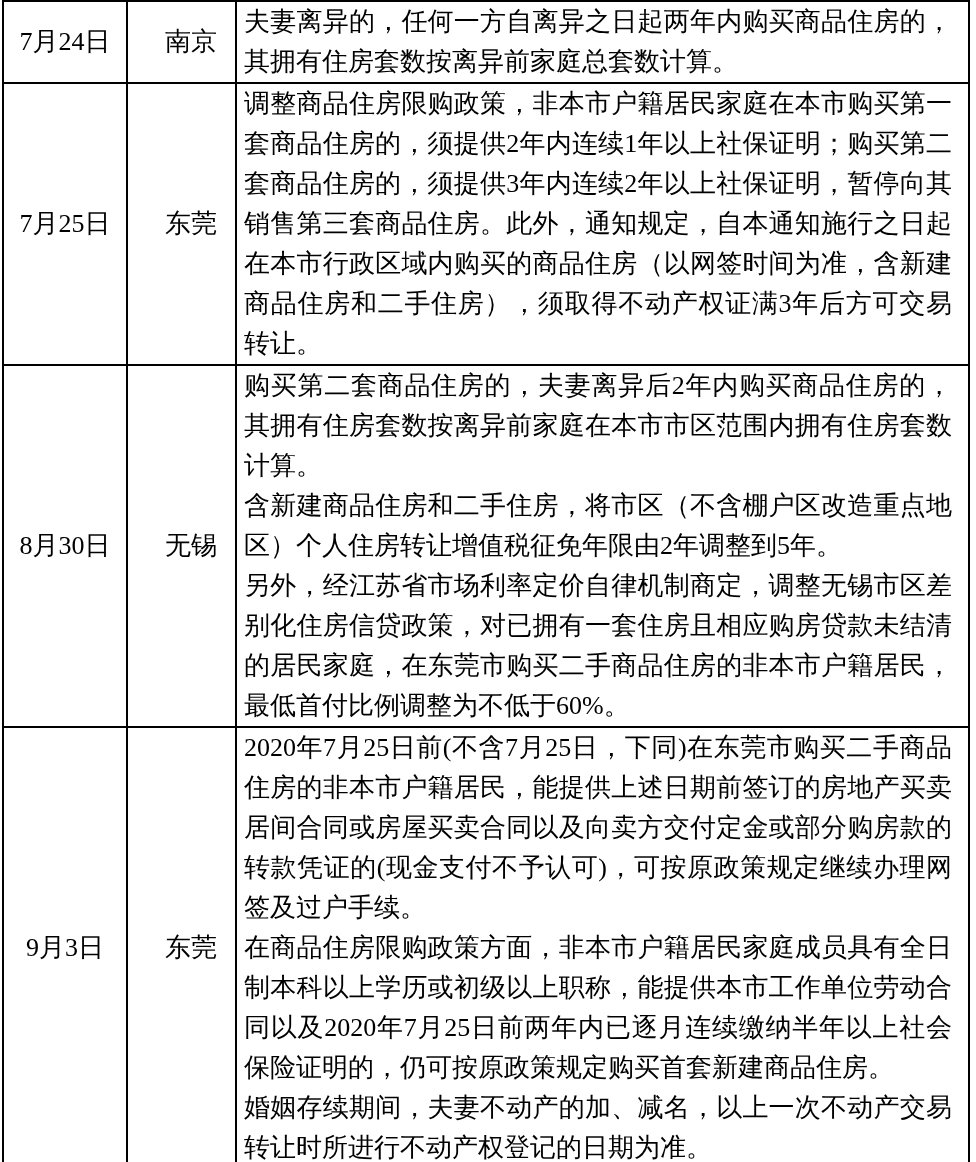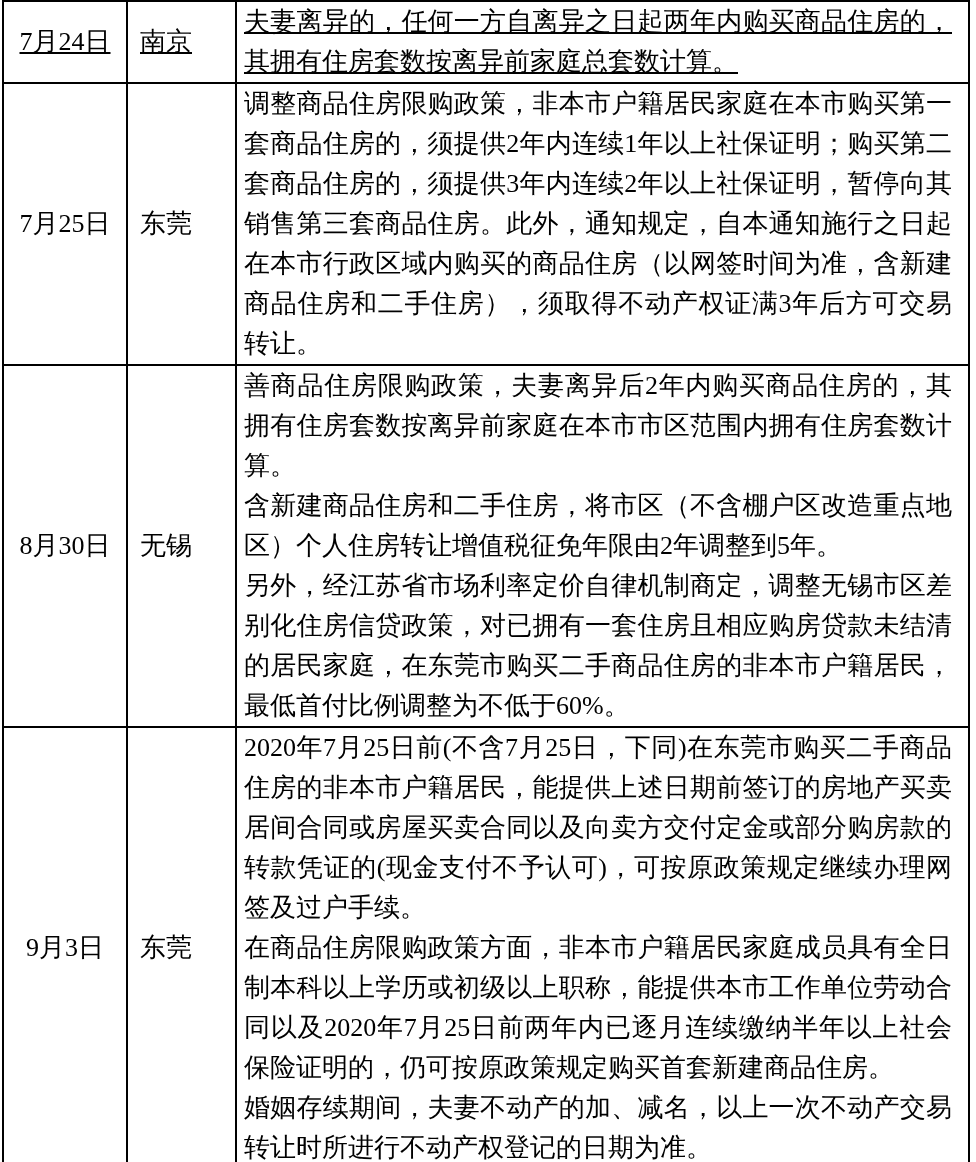--- a/index.html
+++ b/index.html
@@ -33,22 +33,22 @@
     vertical-align:middle;
     overflow:hidden;
   }
   td.date-cell{
     width:124px;
     text-align:center;
     padding:0 2px;
   }
   td.city-cell{
     width:109px;
-    text-align:left;
-    padding:0 12px;
+    text-align:right;
+    padding:0 18px;
   }
   td.policy-cell{
     padding:0 16px 0 7px;
     text-align:justify;
     text-justify:inter-ideograph;
     border-radius:17px;
   }
   p.policy-paragraph{
     margin:0;
     padding:0;
@@ -57,21 +57,21 @@
 </head>
 <body>
 
 <table class="policy-table">
   <colgroup>
     <col style="width:124px">
     <col style="width:109px">
     <col>
   </colgroup>
   <tbody id="table-body">
-      <tr class="policy-row" style="height: 78px; text-decoration: underline;">
+      <tr class="policy-row" style="height: 78px;">
     <td class="date-cell">
       <span>7月24日</span>
     </td>
     <td class="city-cell">
       <span>南京</span>
     </td>
     <td class="policy-cell">
           <p class="policy-paragraph">夫妻离异的，任何一方自离异之日起两年内购买商品住房的，其拥有住房套数按离异前家庭总套数计算。</p>
         </td>
   </tr>
@@ -87,21 +87,21 @@
         </td>
   </tr>
       <tr class="policy-row" style="height: 362px;">
     <td class="date-cell">
       <span>8月30日</span>
     </td>
     <td class="city-cell">
       <span>无锡</span>
     </td>
     <td class="policy-cell">
-          <p class="policy-paragraph">善商品住房限购政策，夫妻离异后2年内购买商品住房的，其拥有住房套数按离异前家庭在本市市区范围内拥有住房套数计算。</p>
+          <p class="policy-paragraph">购买第二套商品住房的，夫妻离异后2年内购买商品住房的，其拥有住房套数按离异前家庭在本市市区范围内拥有住房套数计算。</p>
           <p class="policy-paragraph">含新建商品住房和二手住房，将市区（不含棚户区改造重点地区）个人住房转让增值税征免年限由2年调整到5年。</p>
           <p class="policy-paragraph">另外，经江苏省市场利率定价自律机制商定，调整无锡市区差别化住房信贷政策，对已拥有一套住房且相应购房贷款未结清的居民家庭，在东莞市购买二手商品住房的非本市户籍居民，最低首付比例调整为不低于60%。</p>
         </td>
   </tr>
       <tr class="policy-row" style="height: 440px;">
     <td class="date-cell">
       <span>9月3日</span>
     </td>
     <td class="city-cell">
       <span>东莞</span>

